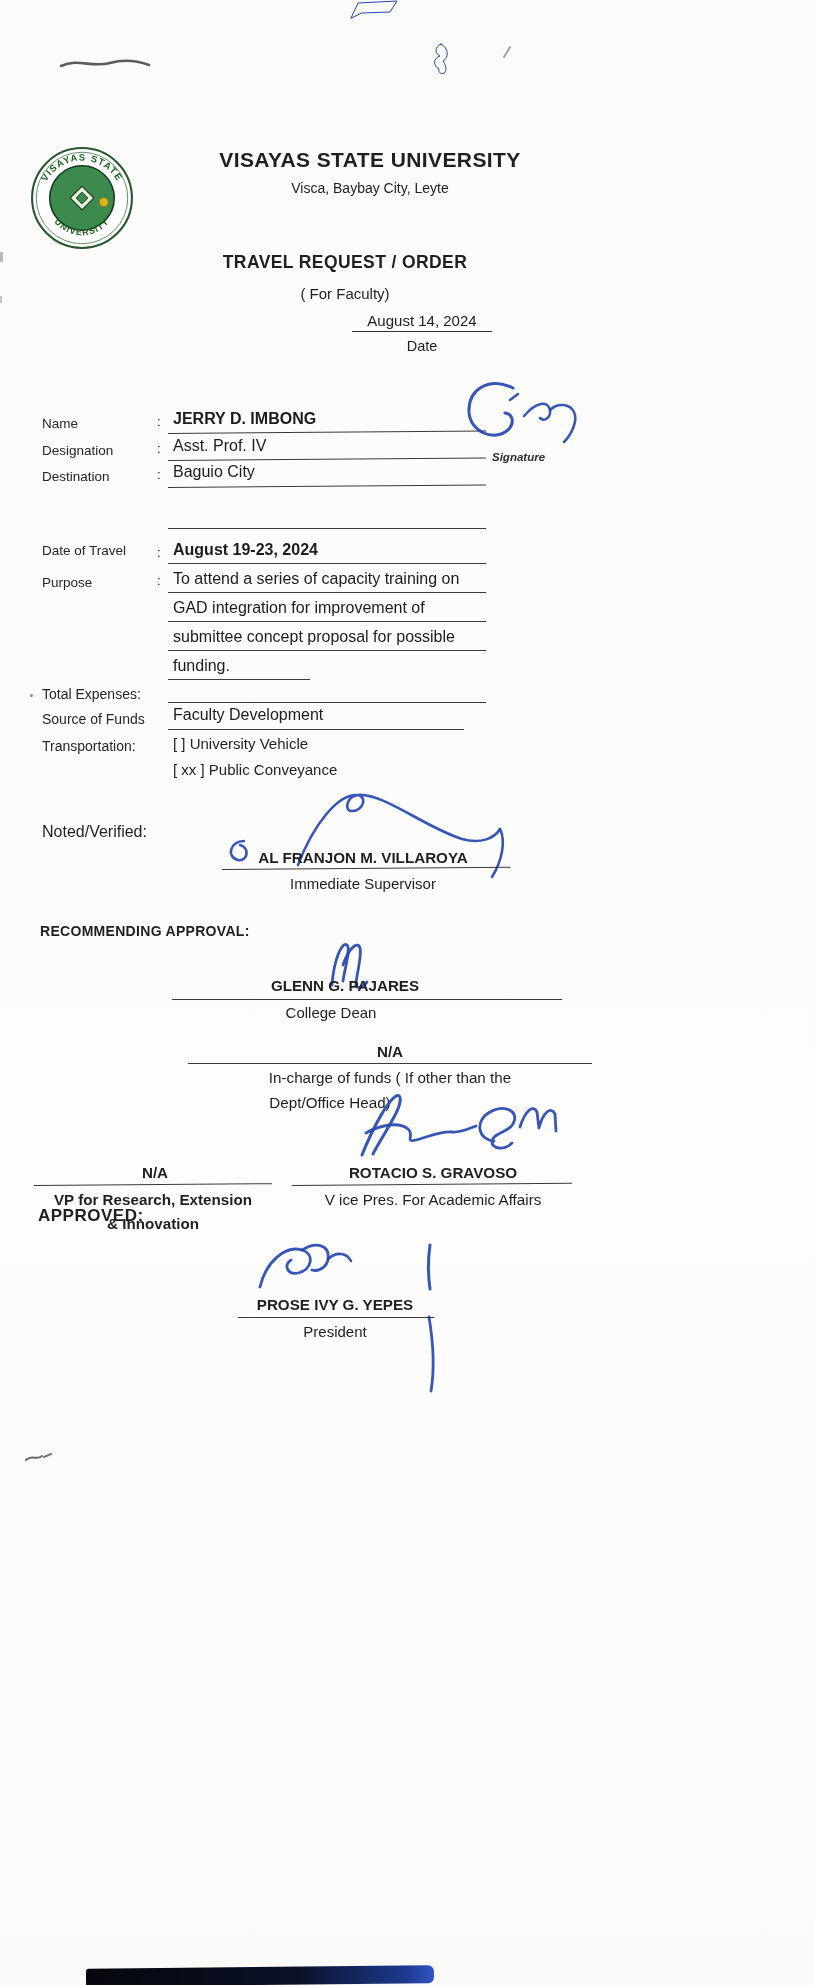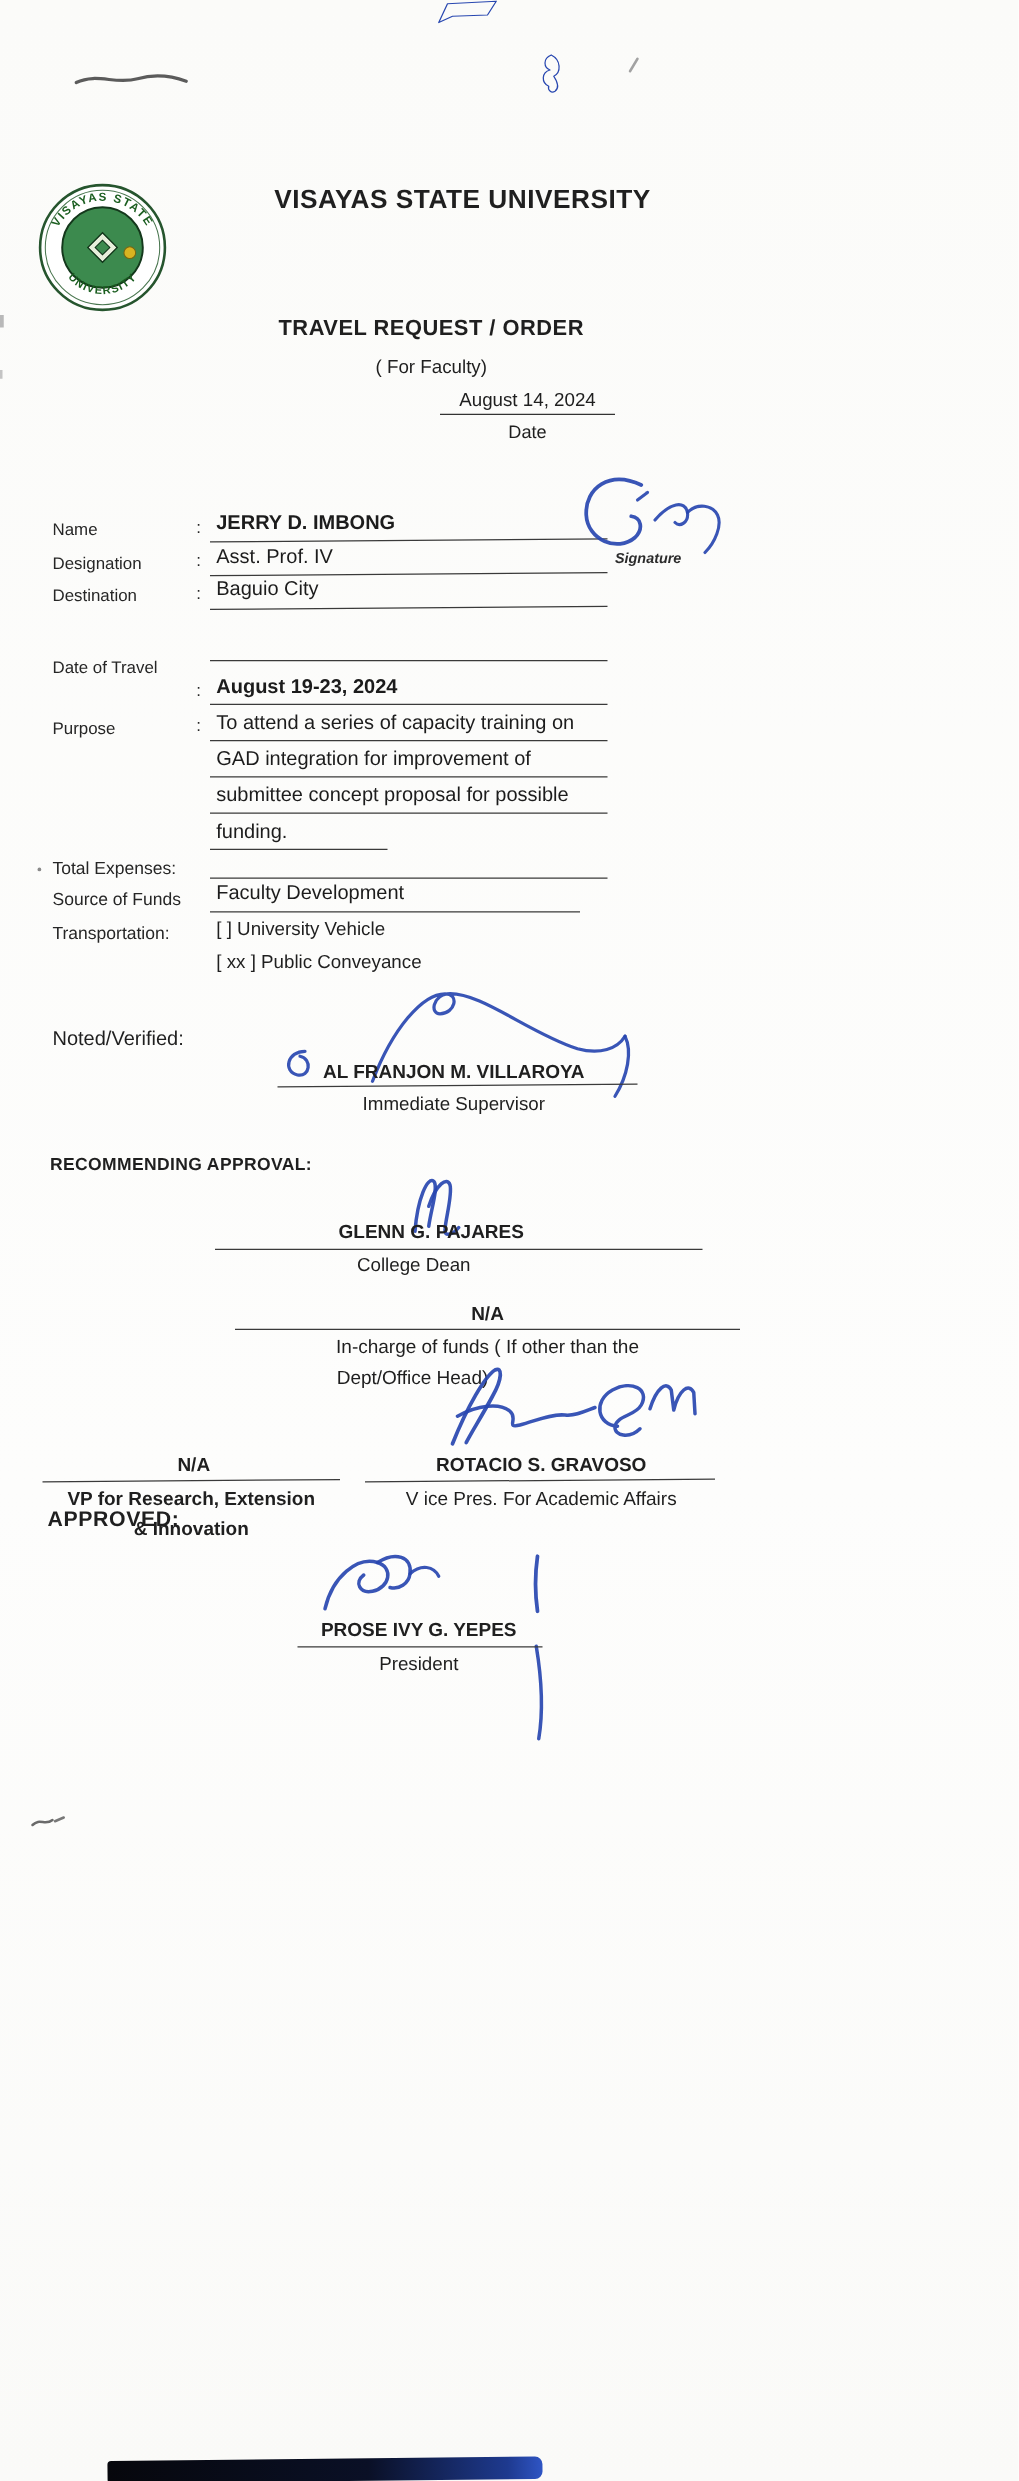--- a/index.html
+++ b/index.html
@@ -64,20 +64,21 @@
       <text font-size="8.5" fill="#1b5e20" font-weight="bold" letter-spacing="1" text-anchor="middle">
         <textPath href="#arcB" startOffset="50%">UNIVERSITY</textPath>
       </text>
       <rect x="42" y="42" width="16" height="16" fill="#e7efdb" stroke="#0f3318" transform="rotate(45 50 50)"></rect>
       <rect x="46" y="46" width="8" height="8" fill="#3c8a4e" stroke="#0f3318" stroke-width="0.8" transform="rotate(45 50 50)"></rect>
       <circle cx="71" cy="54" r="4.5" fill="#d9b421" stroke="#7a650f" stroke-width="0.8"></circle>
     </svg>
   </div>
 
   <div class="abs ctr b" style="left:155px;top:148px;width:430px;font-size:21px;letter-spacing:.4px">VISAYAS STATE UNIVERSITY</div>
+  <div class="abs ctr" style="left:155px;top:180px;width:430px;font-size:14px">Visca, Baybay City, Leyte</div>
 
   <div class="abs ctr b" style="left:130px;top:252px;width:430px;font-size:17.5px;letter-spacing:.4px">TRAVEL REQUEST / ORDER</div>
   <div class="abs ctr" style="left:130px;top:285px;width:430px;font-size:15px">( For Faculty)</div>
 
   <div class="abs ctr" style="left:352px;top:312px;width:140px;font-size:15px;border-bottom:1.6px solid #333;padding-bottom:2px">August 14, 2024</div>
   <div class="abs ctr" style="left:352px;top:338px;width:140px;font-size:14.5px">Date</div>
 
   <div class="abs lbl" style="left:42px;top:416px">Name</div>
   <div class="abs lbl" style="left:157px;top:414px">:</div>
   <div class="abs val b" style="left:173px;top:410px">JERRY D. IMBONG</div>
@@ -94,25 +95,25 @@
   <div class="rule t1" style="left:168px;top:487px;width:318px"></div>
 
   <div class="abs sig" style="left:458px;top:372px">
     <svg width="134" height="84" viewBox="0 0 134 84">
       <path d="M 55 16 C 30 4, 10 18, 11 40 C 12 60, 36 70, 50 58 C 57 51, 55 42, 47 41" style="stroke-width:3"></path>
       <path d="M 52 28 l 8 -6" style="stroke-width:2.5"></path>
       <path d="M 66 44 C 78 30, 90 28, 92 38 C 93 46, 86 50, 82 46" style="stroke-width:2.5"></path>
       <path d="M 92 38 C 100 30, 112 32, 116 40 C 120 48, 114 62, 106 70" style="stroke-width:2.5"></path>
     </svg>
   </div>
-  <div class="abs caption" style="left:492px;top:441px">Signature</div>
+  <div class="abs caption" style="left:492px;top:451px">Signature</div>
 
   <div class="rule" style="left:168px;top:528px;width:318px"></div>
 
-  <div class="abs lbl" style="left:42px;top:526px">Date of Travel</div>
+  <div class="abs lbl" style="left:42px;top:543px">Date of Travel</div>
   <div class="abs lbl" style="left:157px;top:545px">:</div>
   <div class="abs val" style="left:173px;top:541px;font-weight:600">August 19-23, 2024</div>
   <div class="rule" style="left:168px;top:563px;width:318px"></div>
 
   <div class="abs lbl" style="left:42px;top:575px">Purpose</div>
   <div class="abs lbl" style="left:157px;top:573px">:</div>
   <div class="abs val" style="left:173px;top:570px">To attend a series of capacity training on</div>
   <div class="rule" style="left:168px;top:592px;width:318px"></div>
   <div class="abs val" style="left:173px;top:599px">GAD integration for improvement of</div>
   <div class="rule" style="left:168px;top:621px;width:318px"></div>

